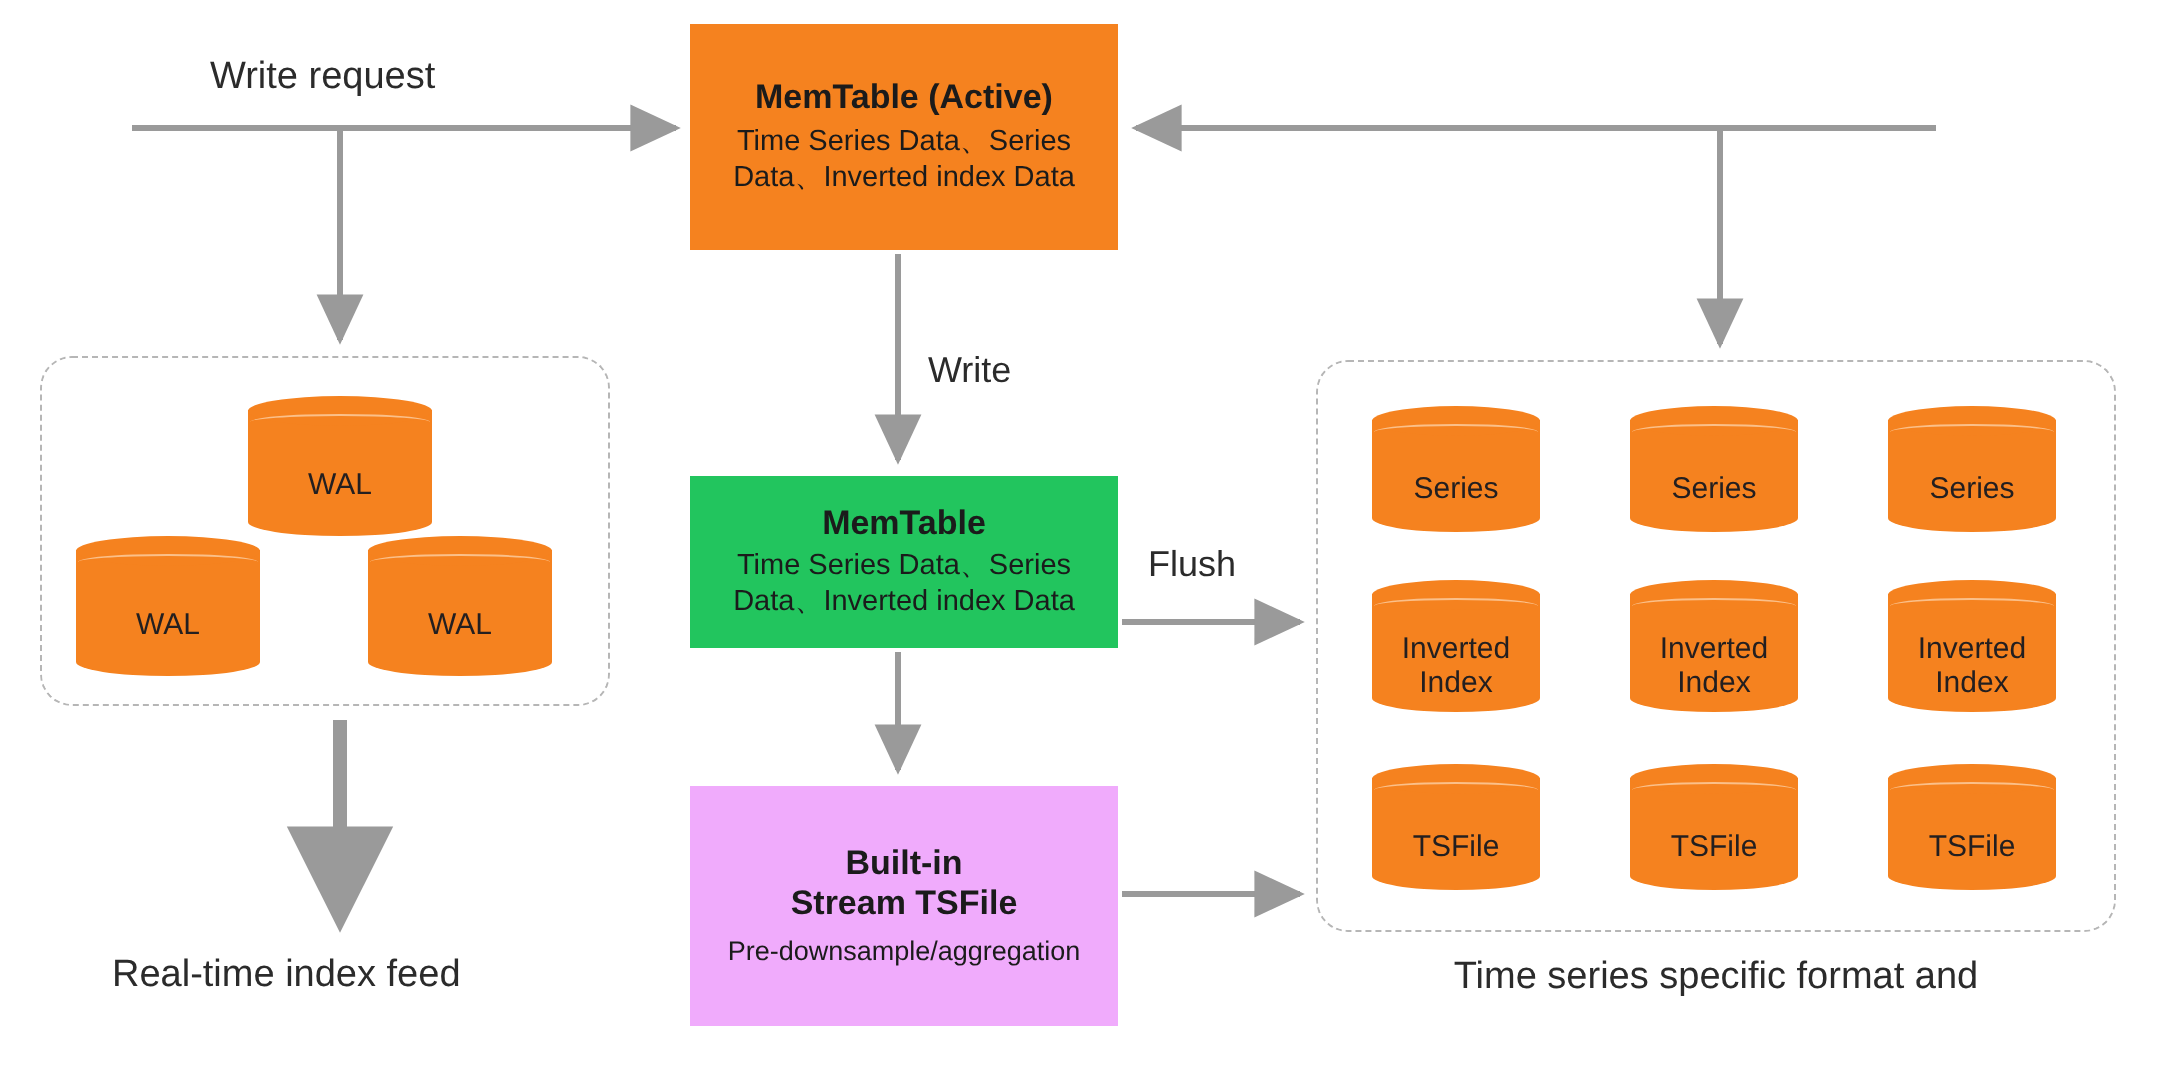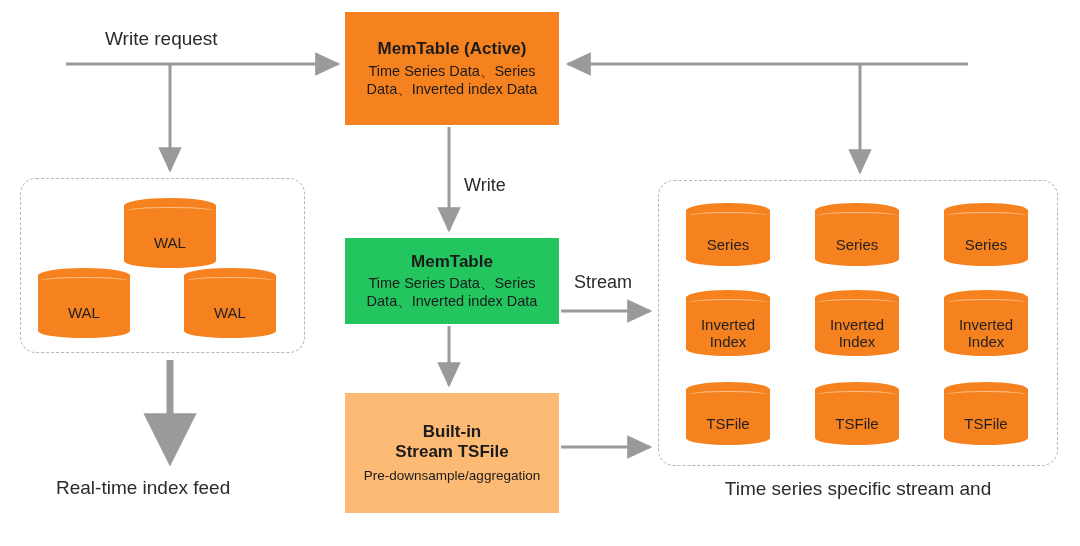--- a/index.html
+++ b/index.html
@@ -16,21 +16,21 @@
   .node .sub{color:#1b1b1b;}
 
   #memtable-active{left:345px;top:12px;width:214px;height:113px;background:#F5821F;}
   #memtable-active .ttl{font-size:17px;margin-bottom:2px;}
   #memtable-active .sub{font-size:14.5px;}
 
   #memtable{left:345px;top:238px;width:214px;height:86px;background:#22c55e;}
   #memtable .ttl{font-size:17px;margin-bottom:1px;}
   #memtable .sub{font-size:14.5px;}
 
-  #stream-process{left:345px;top:393px;width:214px;height:120px;background:#fdba74;}
+  #stream-process{left:345px;top:393px;width:214px;height:120px;background:#f0abfc;}
   #stream-process .ttl{font-size:17px;line-height:1.2;}
   #stream-process .sub{font-size:13.5px;margin-top:4px;}
 
   
   .region{position:absolute;box-sizing:border-box;border:1.6px dashed #b6b6b6;border-radius:16px;}
   #wal-region{left:20px;top:178px;width:285px;height:175px;}
   #storage-region{left:658px;top:180px;width:400px;height:286px;}
 
   
   .cyl{position:absolute;}
@@ -195,19 +195,19 @@
   <div class="cyl" style="left:944px;top:382px;width:84px;height:63px;">
     <div class="bot"></div>
     <div class="body"></div>
     <div class="top"></div>
     <div class="rim"></div>
     <div class="lbl">TSFile</div>
   </div>
 
   <div class="txt" id="lbl-write">Write request</div>
   <div class="txt" id="lbl-switch">Write</div>
-  <div class="txt" id="lbl-flush">Stream</div>
+  <div class="txt" id="lbl-flush">Flush</div>
   <div class="txt" id="lbl-stream-feed">Real-time index feed</div>
   <div class="txt" id="lbl-storage-caption">
-    <span>Time series specific stream and</span><br>
+    <span>Time series specific format and</span><br>
   </div>
 
 </div>
 
 </body></html>

